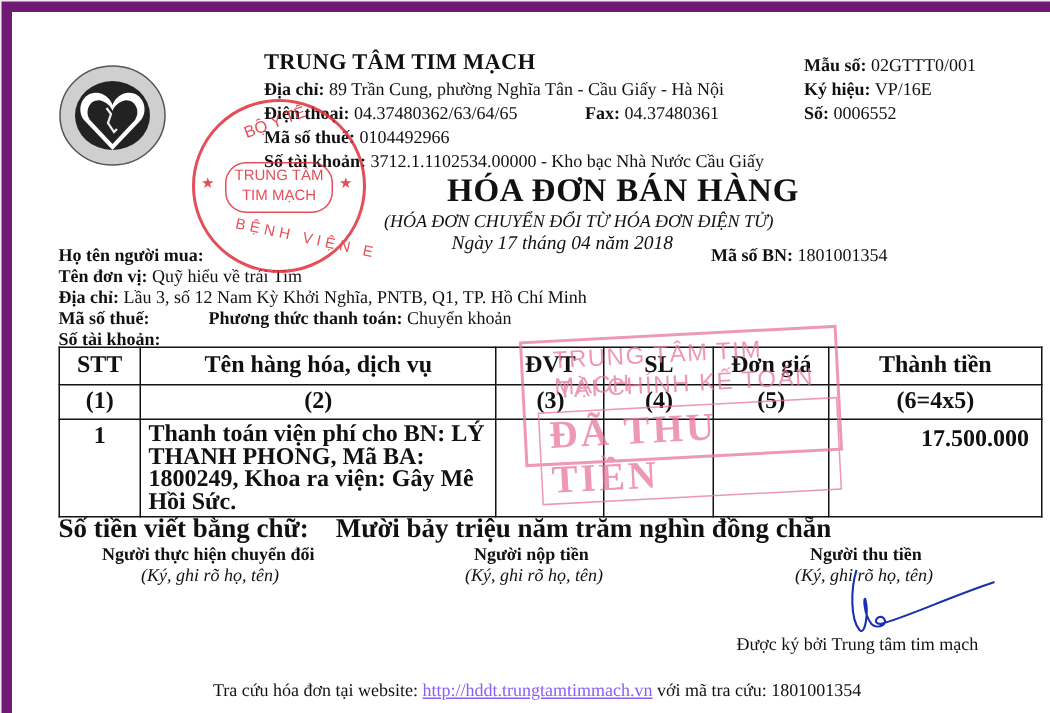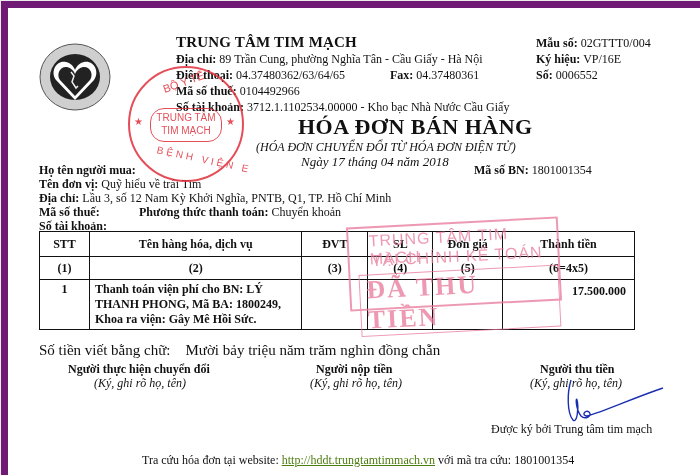--- a/index.html
+++ b/index.html
@@ -7,31 +7,31 @@
   .page { position:absolute; left:1px; top:1px; width:696px; height:471px; background:#fff; border:7px solid #701a75; }
   .abs { position:absolute; white-space:nowrap; }
   b { font-weight:bold; }
   .f12 { font-size:12px; }
   .logo { position:absolute; left:30px; top:34px; width:74px; height:70px; }
   .company { left:168px; top:26px; font-size:15px; font-weight:bold; letter-spacing:0.2px; }
   .title { left:290px; top:106px; font-size:22px; font-weight:bold; letter-spacing:0.5px; }
   .subtitle { left:248px; top:132px; font-size:12px; font-style:italic; }
   .date { left:293px; top:146px; font-size:13px; font-style:italic; }
   .right-meta { left:528px; font-size:12px; }
-  table.items { position:absolute; left:31px; top:223px; width:596px; border-collapse:collapse; font-size:12px; }
+  table.items { position:absolute; left:31px; top:223px; width:656px; border-collapse:collapse; font-size:16px; }
   table.items td, table.items th { border:1.3px solid #111; font-weight:bold; }
   table.items th { height:22px; text-align:center; }
   table.items td.c { text-align:center; height:20px; }
   .stamp-round { position:absolute; left:120px; top:58px; width:112px; height:112px; border:2px solid #e0303c; border-radius:50%; color:#e0303c; font-family:"Liberation Sans", sans-serif; opacity:0.85; }
   .stamp-round .inner { position:absolute; left:20px; top:40px; width:70px; height:30px; border:1.5px solid #e0303c; border-radius:14px; text-align:center; font-size:10px; line-height:13px; padding-top:2px; }
   .stamp-rect { position:absolute; left:340px; top:214px; width:208px; height:80px; border:2px solid #e7789a; color:#e7789a; transform:rotate(-3deg); opacity:0.75; font-family:"Liberation Sans", sans-serif; }
   .stamp-rect .l1 { position:absolute; left:20px; top:4px; font-size:16px; letter-spacing:1px; }
   .stamp-rect .l2 { position:absolute; left:22px; top:24px; font-size:16px; letter-spacing:1px; }
   .stamp-rect .l3 { position:absolute; left:8px; top:46px; font-size:26px; font-weight:bold; font-family:"Liberation Serif", serif; letter-spacing:2px; border:1.5px solid #e7789a; padding:0 6px; }
-  .link { text-decoration:underline; color:#4d7c0f; }
+  .link { text-decoration:underline; color:#8b5cf6; }
 </style>
 </head>
 <body>
 
 <div class="page">
 
   <svg class="logo" viewBox="0 0 74 70">
     <ellipse cx="37" cy="35" rx="35" ry="33" fill="#cfcfcf" stroke="#555" stroke-width="1"></ellipse>
     <ellipse cx="37" cy="35" rx="25" ry="23" fill="#222"></ellipse>
     <path d="M37 58 L18 38 C12 30 18 18 28 20 C33 21 36 25 37 28 C38 25 41 21 46 20 C56 18 62 30 56 38 Z" fill="#fff"></path>
@@ -39,21 +39,21 @@
     <path d="M33 30 L36 34 L34 40 L38 46 L40 44" fill="none" stroke="#eee" stroke-width="1.5"></path>
   </svg>
 
   <div class="abs company">TRUNG TÂM TIM MẠCH</div>
   <div class="abs f12" style="left:168px;top:44px;"><b>Địa chỉ:</b> <span>89 Trần Cung, phường Nghĩa Tân - Cầu Giấy - Hà Nội</span></div>
   <div class="abs f12" style="left:168px;top:60px;"><b>Điện thoại:</b> <span>04.37480362/63/64/65</span></div>
   <div class="abs f12" style="left:382px;top:60px;"><b>Fax:</b> <span>04.37480361</span></div>
   <div class="abs f12" style="left:168px;top:76px;"><b>Mã số thuế:</b> <span>0104492966</span></div>
   <div class="abs f12" style="left:168px;top:92px;"><b>Số tài khoản:</b> <span>3712.1.1102534.00000 - Kho bạc Nhà Nước Cầu Giấy</span></div>
 
-  <div class="abs right-meta" style="top:28px;"><b>Mẫu số:</b> <span>02GTTT0/004</span></div>
+  <div class="abs right-meta" style="top:28px;"><b>Mẫu số:</b> <span>02GTTT0/001</span></div>
   <div class="abs right-meta" style="top:44px;"><b>Ký hiệu:</b> <span>VP/16E</span></div>
   <div class="abs right-meta" style="top:60px;"><b>Số:</b> <span>0006552</span></div>
 
   <div class="abs title">HÓA ĐƠN BÁN HÀNG</div>
   <div class="abs subtitle">(HÓA ĐƠN CHUYỂN ĐỔI TỪ HÓA ĐƠN ĐIỆN TỬ)</div>
   <div class="abs date">Ngày 17 tháng 04 năm 2018</div>
 
   <div class="abs f12" style="left:31px;top:155px;"><b>Họ tên người mua:</b> <span></span></div>
   <div class="abs f12" style="left:31px;top:169px;"><b>Tên đơn vị:</b> <span>Quỹ hiểu về trái Tim</span></div>
   <div class="abs f12" style="left:31px;top:183px;"><b>Địa chỉ:</b> <span>Lầu 3, số 12 Nam Kỳ Khởi Nghĩa, PNTB, Q1, TP. Hồ Chí Minh</span></div>
@@ -92,21 +92,21 @@
       <td style="text-align:center;vertical-align:top;padding-top:2px;">1</td>
       <td style="vertical-align:top;padding:2px 5px;line-height:15px;">Thanh toán viện phí cho BN: LÝ THANH PHONG, Mã BA: 1800249, Khoa ra viện: Gây Mê Hồi Sức.</td>
       <td></td>
       <td></td>
       <td></td>
       <td style="text-align:right;vertical-align:top;padding:4px 8px;font-weight:bold;">17.500.000</td>
     </tr>
   </tbody>
     </table>
 
-  <div class="abs" style="left:31px;top:334px;font-size:15px;font-weight:normal;"><span>Số tiền viết bằng chữ:</span>&nbsp;&nbsp;&nbsp; <span>Mười bảy triệu năm trăm nghìn đồng chẵn</span></div>
+  <div class="abs" style="left:31px;top:334px;font-size:18px;font-weight:bold;"><span>Số tiền viết bằng chữ:</span>&nbsp;&nbsp;&nbsp; <span>Mười bảy triệu năm trăm nghìn đồng chẵn</span></div>
 
   <div class="abs f12" style="left:60px;top:354px;font-weight:bold;">Người thực hiện chuyển đổi</div>
   <div class="abs f12" style="left:86px;top:368px;font-style:italic;">(Ký, ghi rõ họ, tên)</div>
   <div class="abs f12" style="left:308px;top:354px;font-weight:bold;">Người nộp tiền</div>
   <div class="abs f12" style="left:302px;top:368px;font-style:italic;">(Ký, ghi rõ họ, tên)</div>
   <div class="abs f12" style="left:532px;top:354px;font-weight:bold;">Người thu tiền</div>
   <div class="abs f12" style="left:522px;top:368px;font-style:italic;">(Ký, ghi rõ họ, tên)</div>
 
   <svg class="abs" style="left:555px;top:370px;" width="110" height="50">
     <path d="M8 2 C4 15 4 35 10 42 C14 46 16 30 14 22 C13 18 12 30 18 38 C22 42 30 38 26 34 C22 31 18 38 24 38 C40 34 70 20 100 10" fill="none" stroke="#1a2fb0" stroke-width="1.4"></path>

